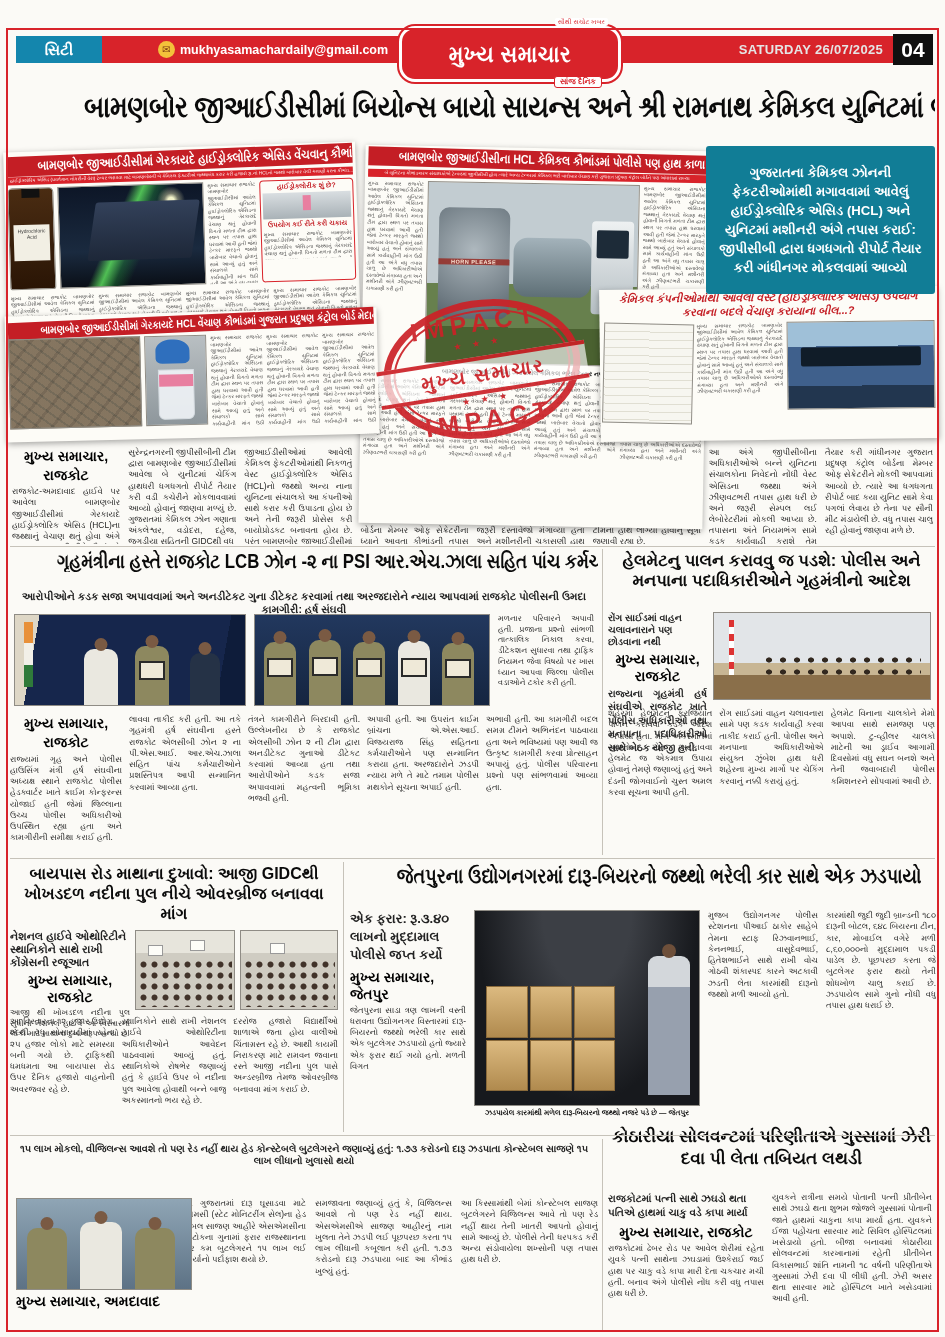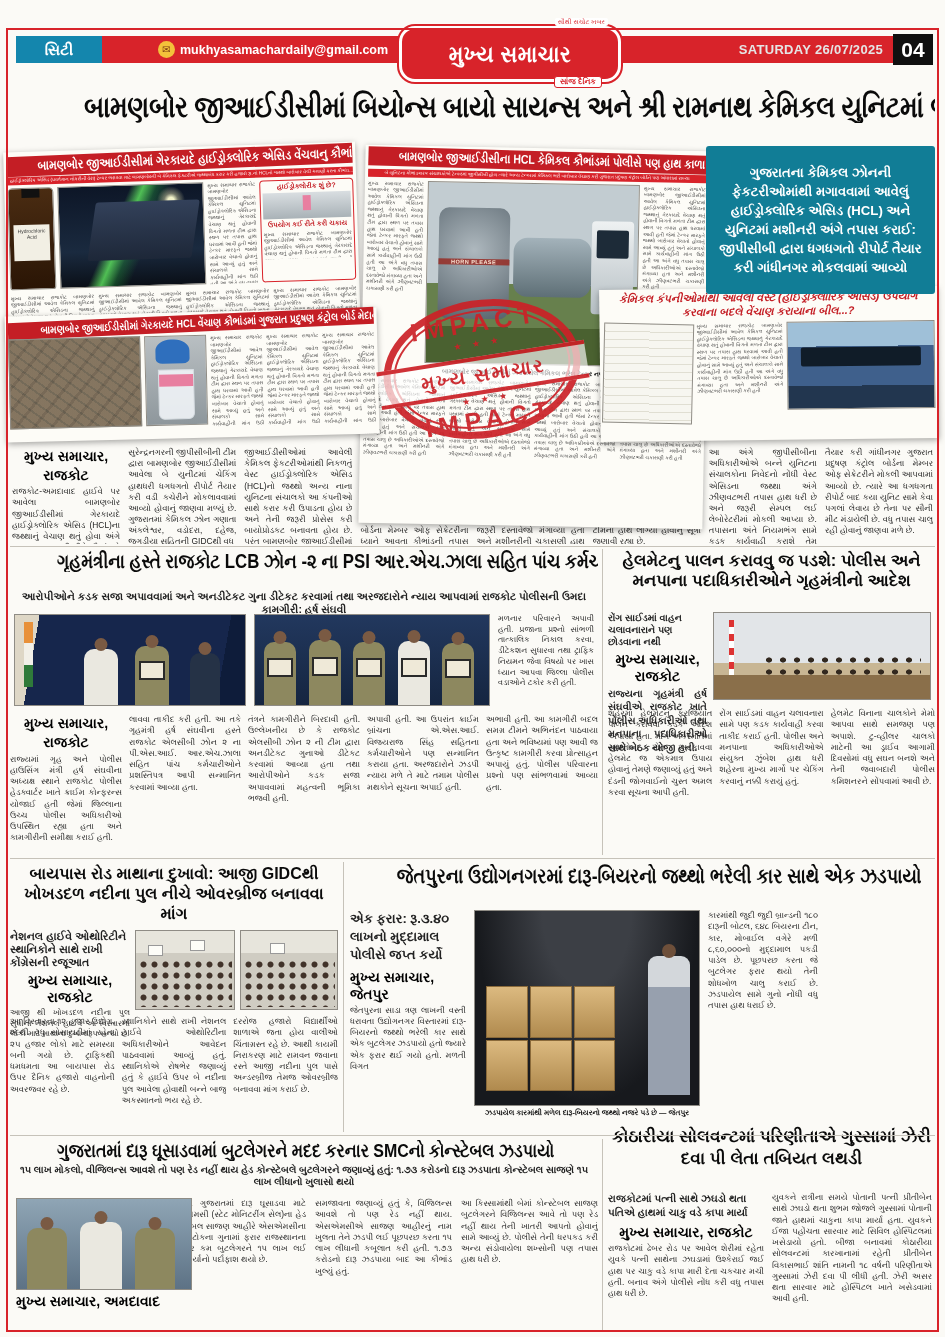--- a/index.html
+++ b/index.html
@@ -364,28 +364,26 @@
               <div class="bx"></div>
             <div class="bx"></div>
               <div class="bx"></div>
             <div class="bx"></div>
               <div class="bx"></div>
           </div>
           <div class="man"></div>
         </div>
         <div class="caption">ઝડપાયેલ કારમાંથી મળેલ દારૂ-બિયરનો જથ્થો નજરે પડે છે — જેતપુર</div>
       </div>
+      <div class="body-sm" style="width:110px;height:212px;">મુજબ ઉદ્યોગનગર પોલીસ સ્ટેશનના પીઆઈ ઠાકોર સાહેબે તેમના સ્ટાફ રિઝવાનભાઈ, કેનનભાઈ, વાસુદેવભાઈ, હિતેશભાઈને સાથે રાખી વોચ ગોઠવી શંકાસ્પદ કારને અટકાવી ઝડતી લેતા કારમાંથી દારૂનો જથ્થો મળી આવ્યો હતો.</div>
       <div class="body-sm" style="width:110px;height:212px;">કારમાંથી જુદી જુદી બ્રાન્ડની ૧૮૦ દારૂની બોટલ, ૬૪૮ બિયરના ટીન, કાર, મોબાઈલ વગેરે મળી ૮,૬૦,૦૦૦નો મુદ્દામાલ પકડી પાડેલ છે. પૂછપરછ કરતા જે બુટલેગર ફરાર થયો તેની શોધખોળ ચાલુ કરાઈ છે. ઝડપાયેલ સામે ગુનો નોંધી વધુ તપાસ હાથ ધરાઈ છે.</div>
     </div>
   </div>
 
   <div class="sec" style="left:10px;top:1140px;width:588px;height:192px;">
-    <div class="head-xl" style="font-size:19px;">
-      <span class="nowrap">ગુજરાતમાં દારૂ ઘૂસાડવામાં બુટલેગરને મદદ કરનાર SMCનો કોન્સ્ટેબલ ઝડપાયો</span>
-    </div>
     <div class="subhead" style="font-size:9.8px;margin-top:3px;">૧૫ લાખ મોકલો, વીજિલન્સ આવશે તો પણ રેડ નહીં થાય હેડ કોન્સ્ટેબલે બુટલેગરને જણાવ્યું હતું: ૧.૭૩ કરોડનો દારૂ ઝડપાતા કોન્સ્ટેબલ સાજણે ૧૫ લાખ લીધાનો ખુલાસો થયો</div>
     <div class="abs" style="left:6px;top:58px;display:flex;gap:9px;">
       <div style="width:144px;">
         <div class="photo ph-cops" style="width:176px;height:92px;">
           <div class="fig f-khaki" style="left:6%;width:40px;height:68%;"></div>
           <div class="fig f-white" style="left:36%;width:42px;height:74%;"></div>
           <div class="fig f-khaki" style="left:68%;width:40px;height:68%;"></div>
         </div>
         <div class="byline" style="margin-top:3px;">મુખ્ય સમાચાર, અમદાવાદ</div>
       </div>

